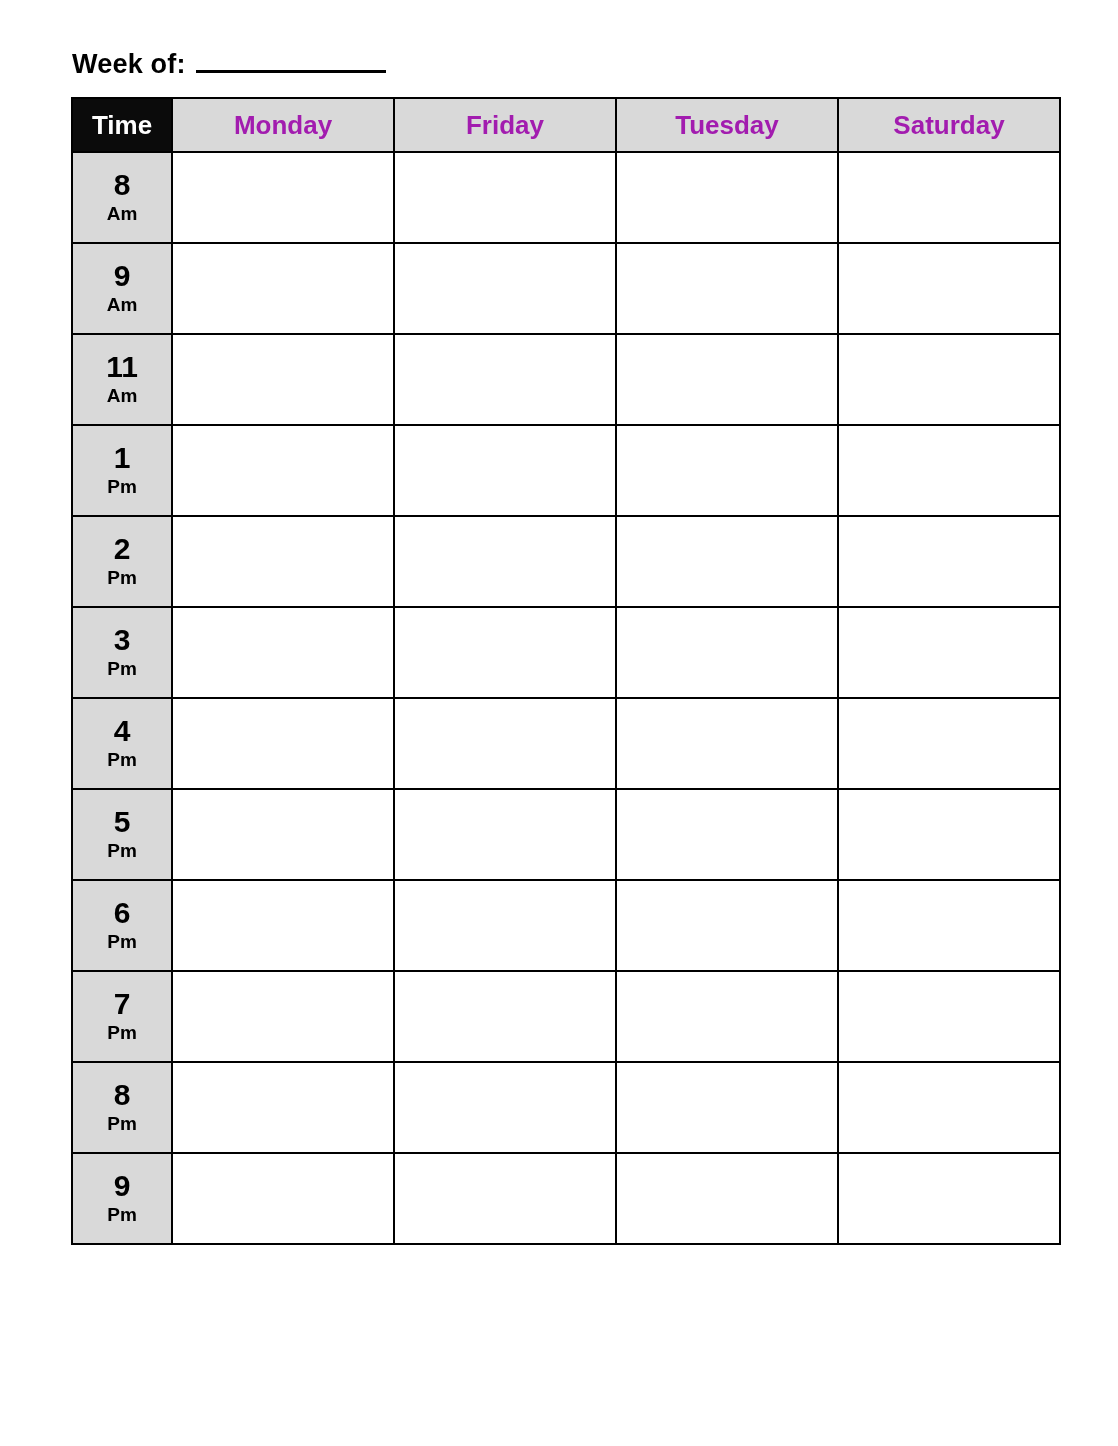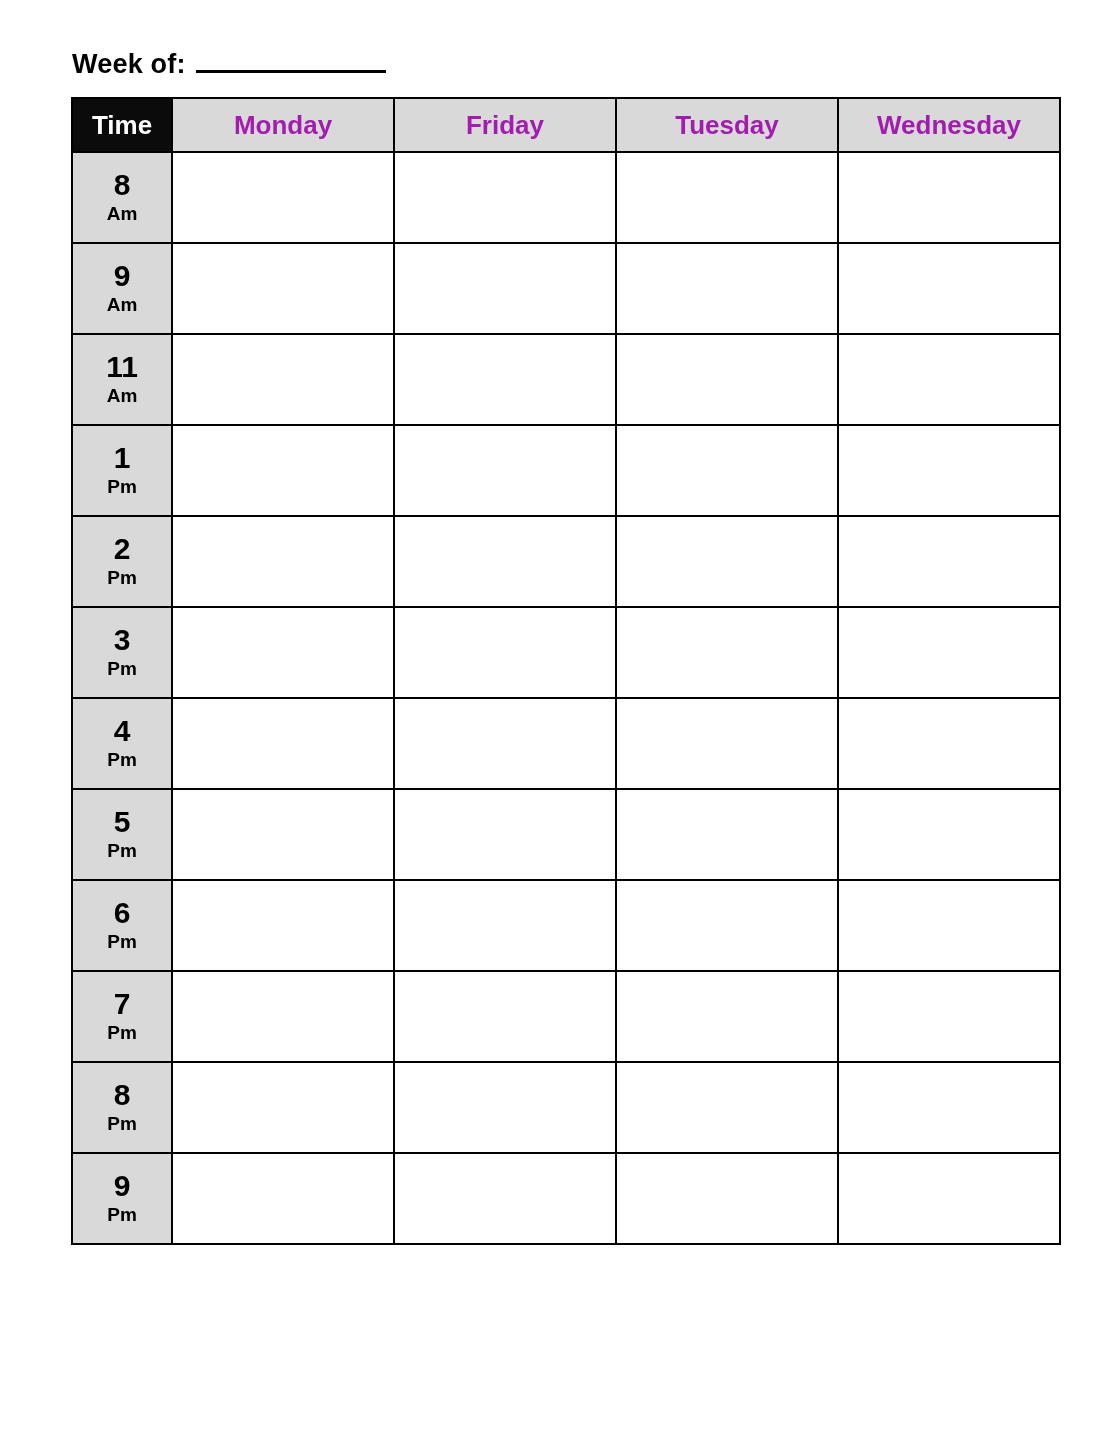--- a/index.html
+++ b/index.html
@@ -117,21 +117,21 @@
       <col class="day-col">
       <col class="day-col">
       <col class="day-col">
     </colgroup>
     <thead>
       <tr>
         <th class="time-head">Time</th>
         <th class="day-head">Monday</th>
         <th class="day-head">Friday</th>
         <th class="day-head">Tuesday</th>
-        <th class="day-head">Wednesday</th>
+        <th class="day-head">Saturday</th>
       </tr>
     </thead>
     <tbody>
 
       <tr>
         <td class="time-cell">
           <span class="hour">8</span>
           <span class="meridiem">Am</span>
         </td>
         <td class="slot-cell"></td>

